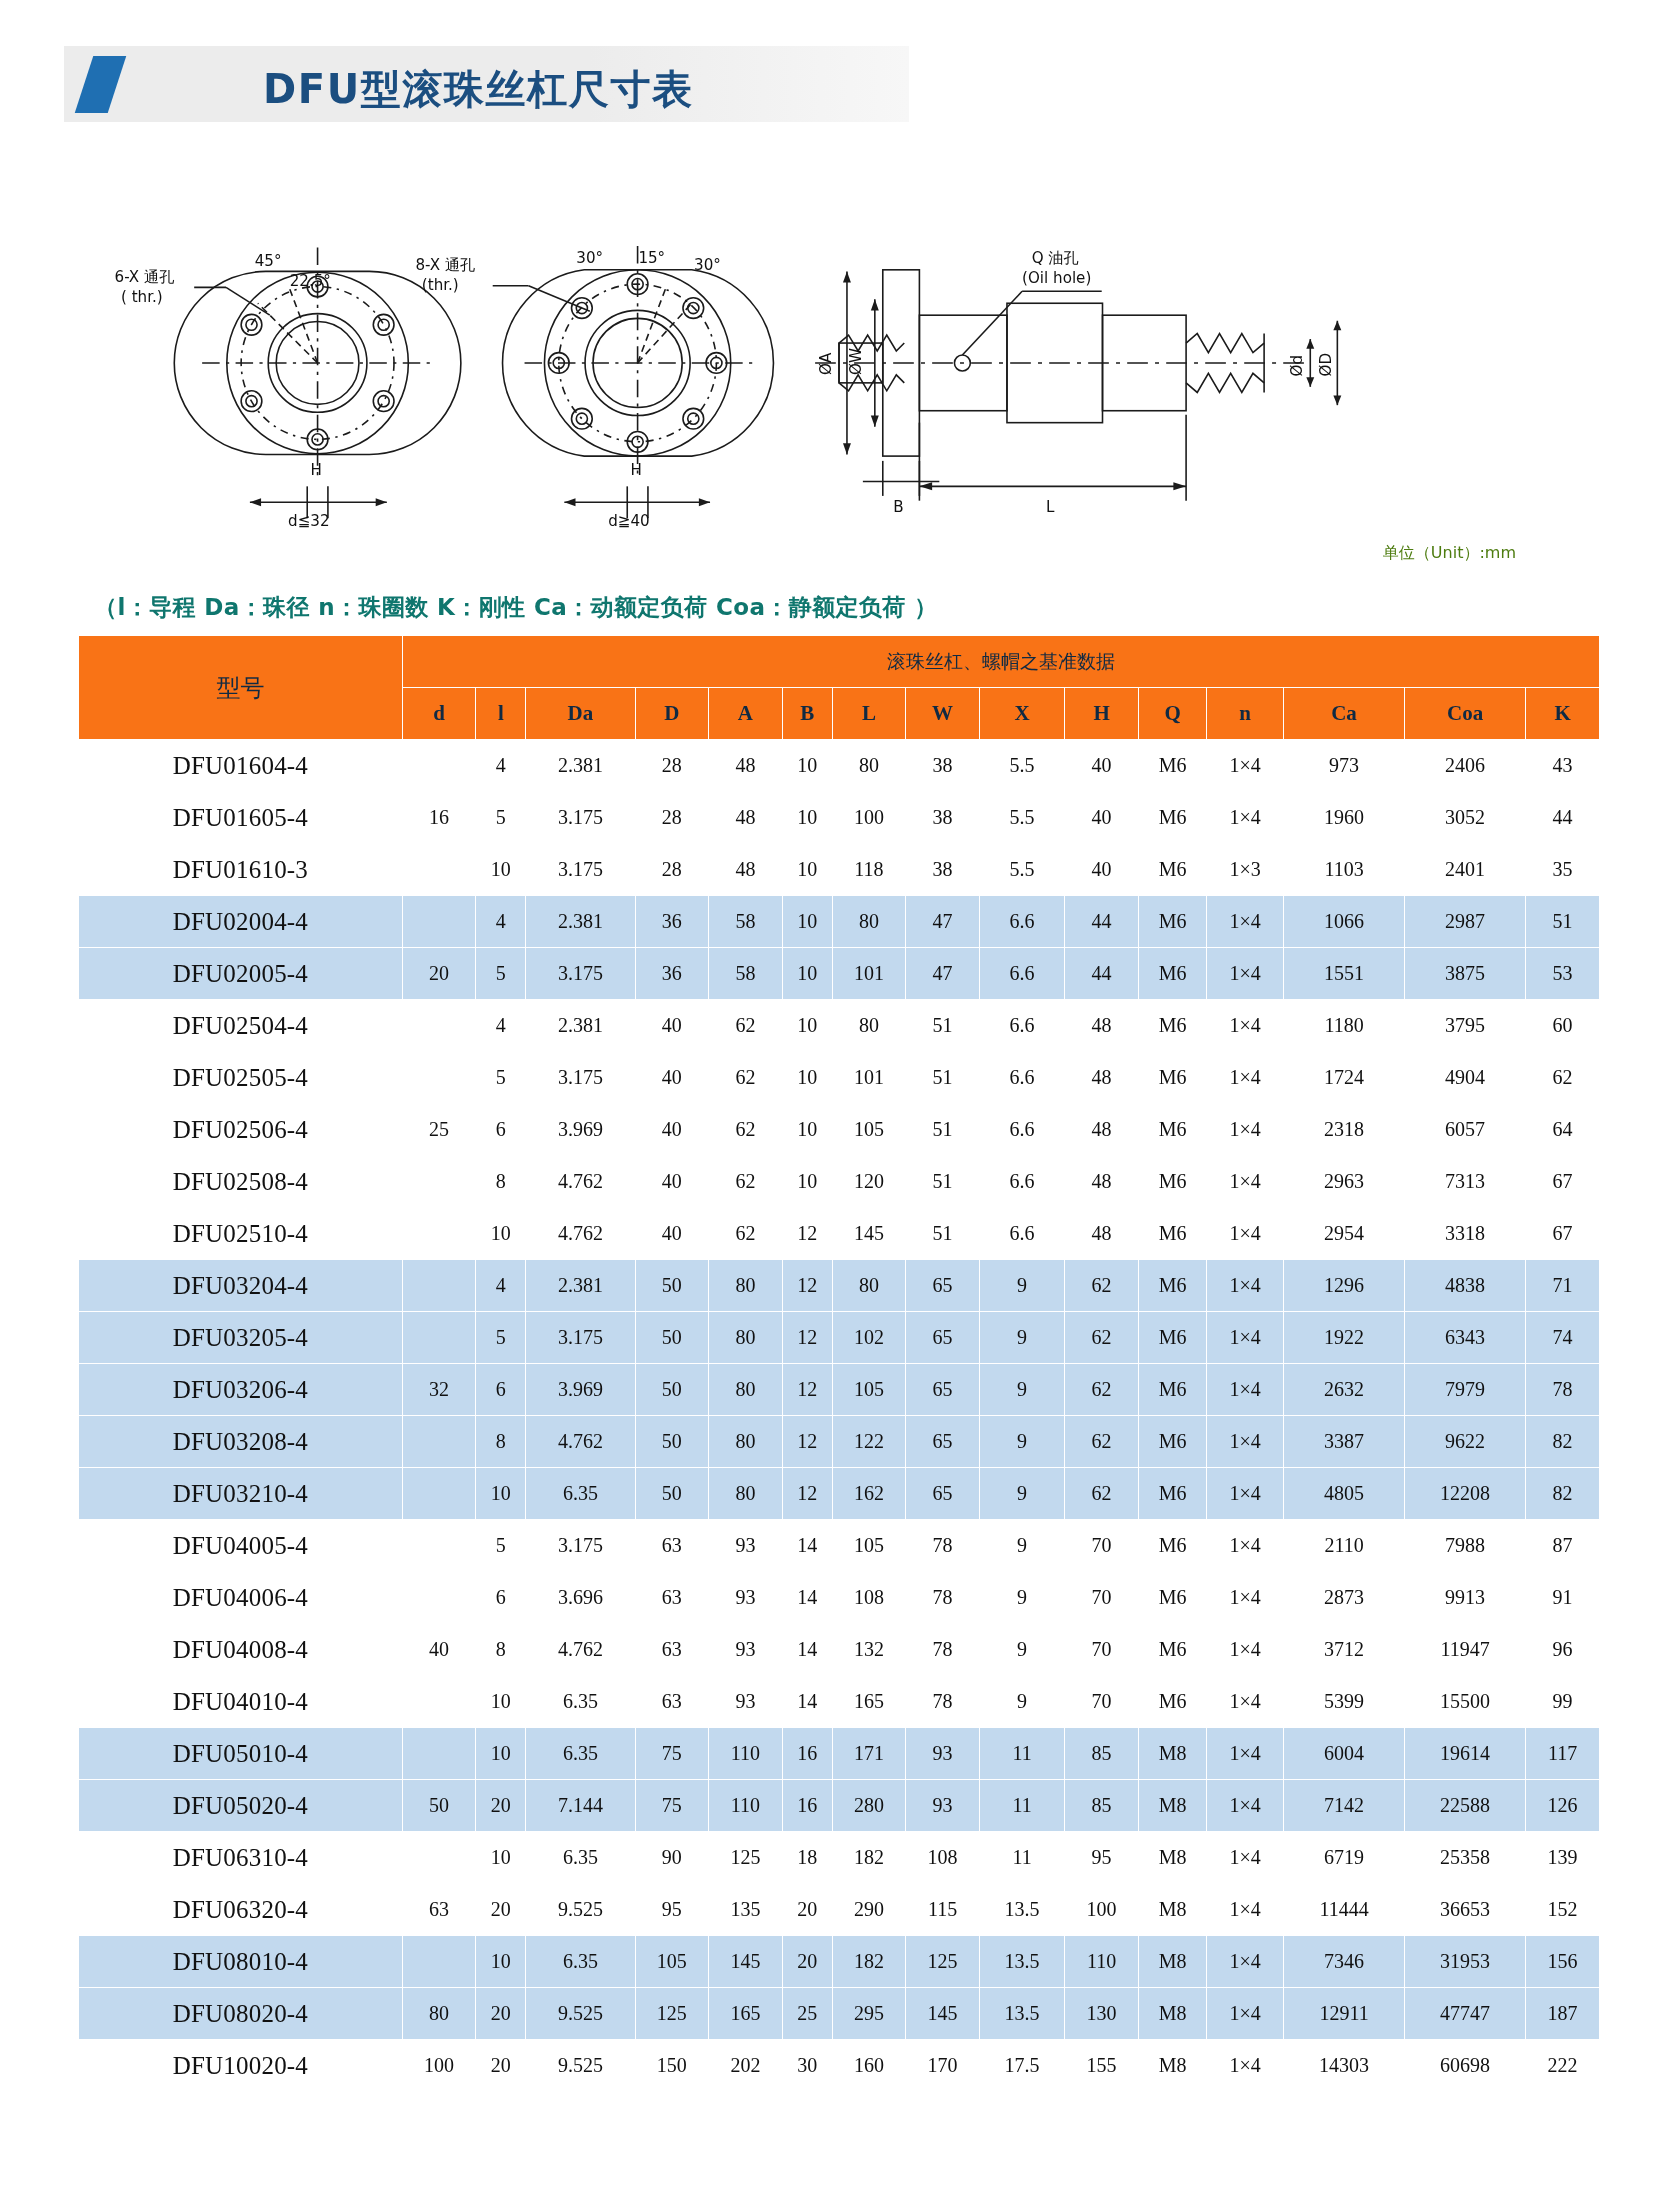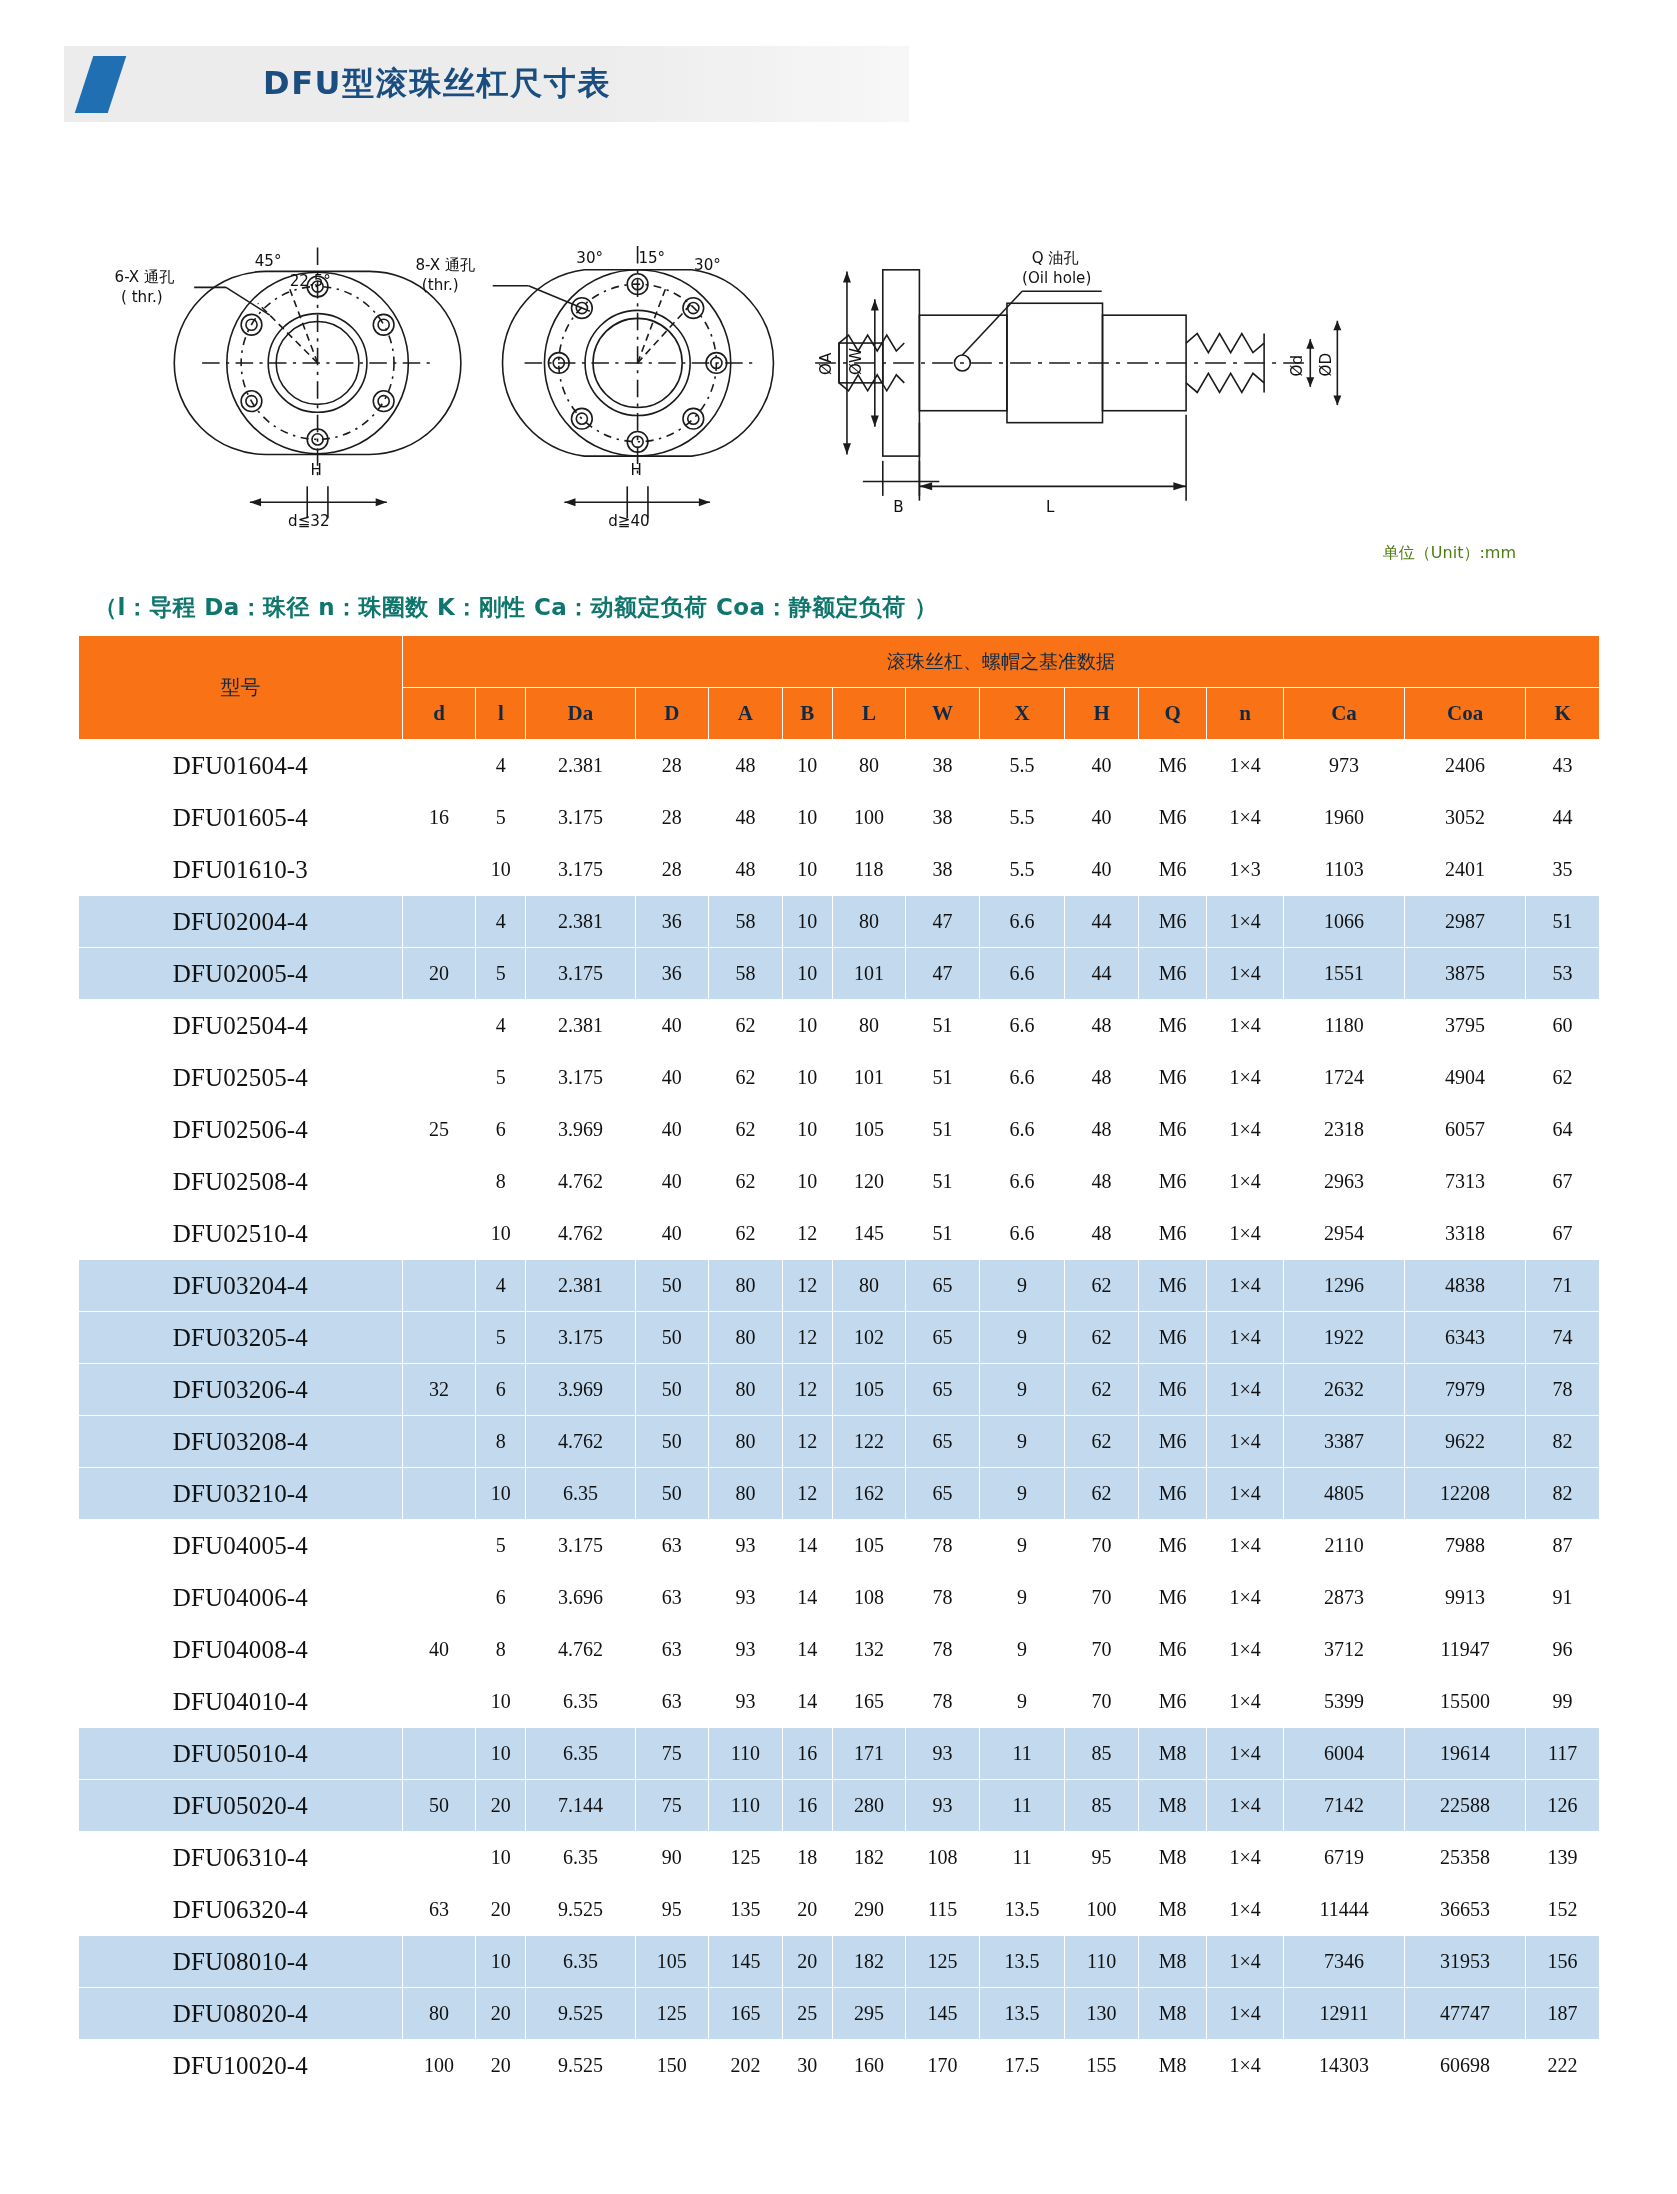--- a/index.html
+++ b/index.html
@@ -35,21 +35,21 @@
     left:84px;top:9.6px;
     width:33px;height:57px;
     background:#1f6fb2;
     transform:skewX(-18deg);
   }
   .banner-title{
     position:absolute;
     left:263px;top:16px;
     font-family:"DejaVu Sans", sans-serif;
     font-weight:bold;
-    font-size:32px;
+    font-size:40px;
     letter-spacing:1.6px;
     color:#1b4e80;
   }
 
   
   .drawing{
     position:relative;
     margin:30px auto 0 auto;
     width:1482px;
     height:422px;
@@ -88,21 +88,21 @@
     padding:0;
     height:51px;
     white-space:nowrap;
   }
   thead th{
     background:#f97316;
     font-weight:normal;
     font-size:19px;
     color:#102a43;
   }
-  thead th.hdr-model{font-size:20px;}
+  thead th.hdr-model{font-size:24px;}
   thead th.hdr-group{font-size:19px;}
   thead tr.sub th{
     font-weight:bold;
     font-family:"Liberation Serif", serif;
     font-size:21px;
   }
   tbody td{
     background:#ffffff;
     font-family:"Liberation Serif", serif;
     font-size:20px;

